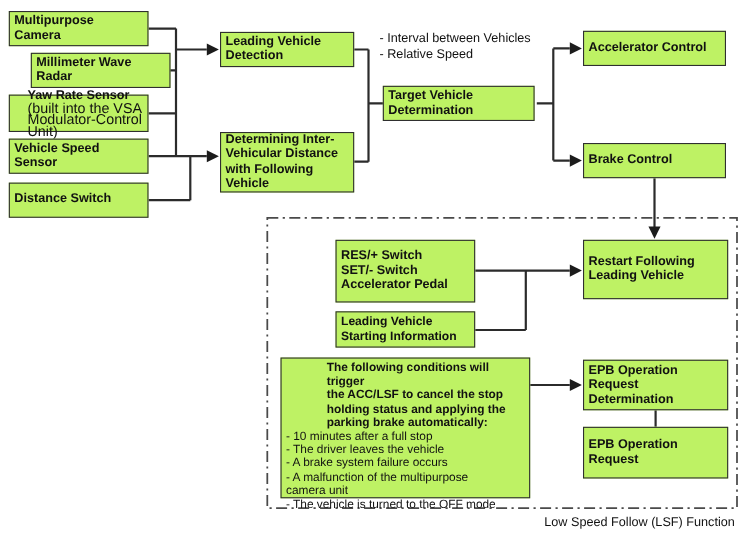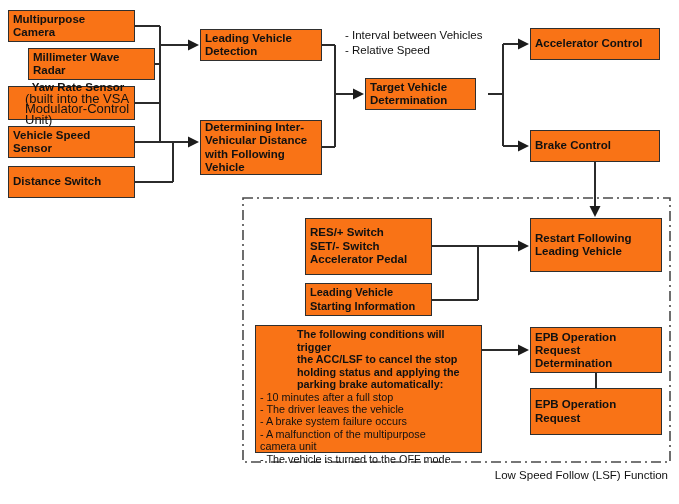--- a/index.html
+++ b/index.html
@@ -8,34 +8,34 @@
     width:679px;height:504px;
     background:#ffffff;
     font-family:"Liberation Sans", sans-serif;
     color:#111111;
     overflow:hidden;
   }
   #wires{position:absolute;left:0;top:0;width:679px;height:504px;}
   .node{
     position:absolute;
     box-sizing:border-box;
-    background:#f97316;
+    background:#bef264;
     border:1.5px solid #2f2f2f;
     display:flex;
     align-items:center;
     padding:1px 3px 1px 4px;
   }
   .node .lbl{
     font-weight:bold;
     font-size:11.5px;
     line-height:13.5px;
     white-space:pre-line;
     letter-spacing:0px;
   }
-  .node.col{flex-direction:column;align-items:center;justify-content:center;padding-left:16px;}
+  .node.col{flex-direction:column;align-items:flex-start;justify-content:center;padding-left:16px;}
   .sub{
     font-weight:normal;
     font-size:13px;
     line-height:10.5px;
     white-space:pre-line;
   }
   .annotation{
     position:absolute;
     font-size:11.5px;
     line-height:14.5px;
@@ -139,21 +139,21 @@
   <div class="node" style="left:200px;top:120px;width:122px;height:55px;">
     <span class="lbl">Determining Inter-
 Vehicular Distance
 with Following
 Vehicle</span>
   </div>
 
   <div class="annotation" style="left:345px;top:28px;">- Interval between Vehicles
 - Relative Speed</div>
 
-  <div class="node" style="left:365px;top:78px;width:111px;height:32px;">
+  <div class="node" style="left:348px;top:78px;width:138px;height:32px;align-items:flex-end;">
     <span class="lbl">Target Vehicle
 Determination</span>
   </div>
 
   <div class="node" style="left:530px;top:28px;width:130px;height:32px;">
     <span class="lbl">Accelerator Control</span>
   </div>
 
   <div class="node" style="left:305px;top:218px;width:127px;height:57px;">
     <span class="lbl">RES/+ Switch

